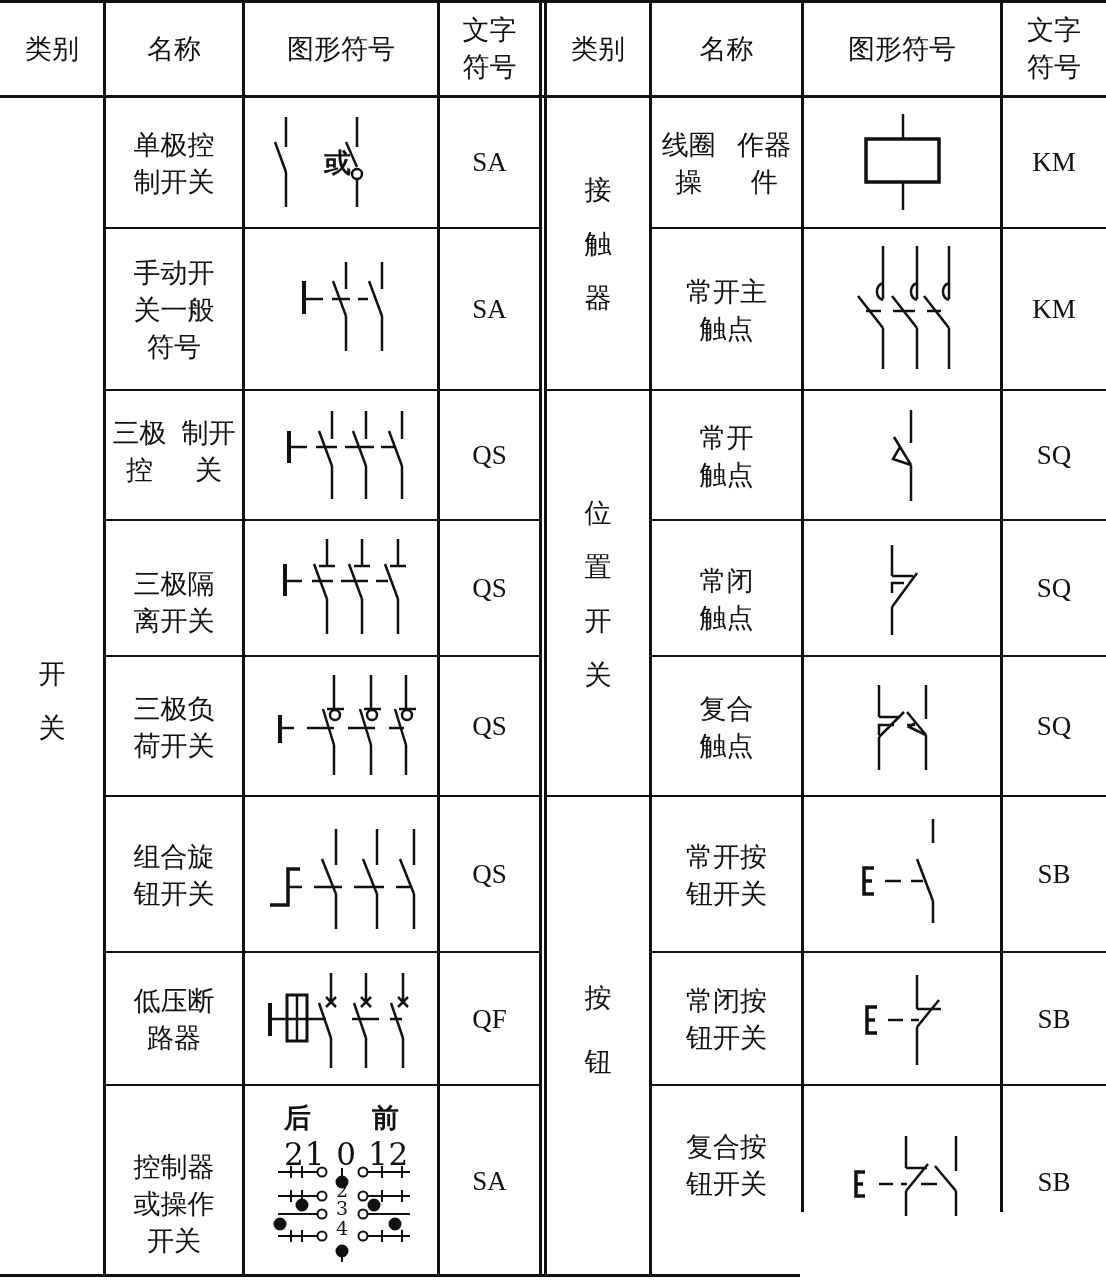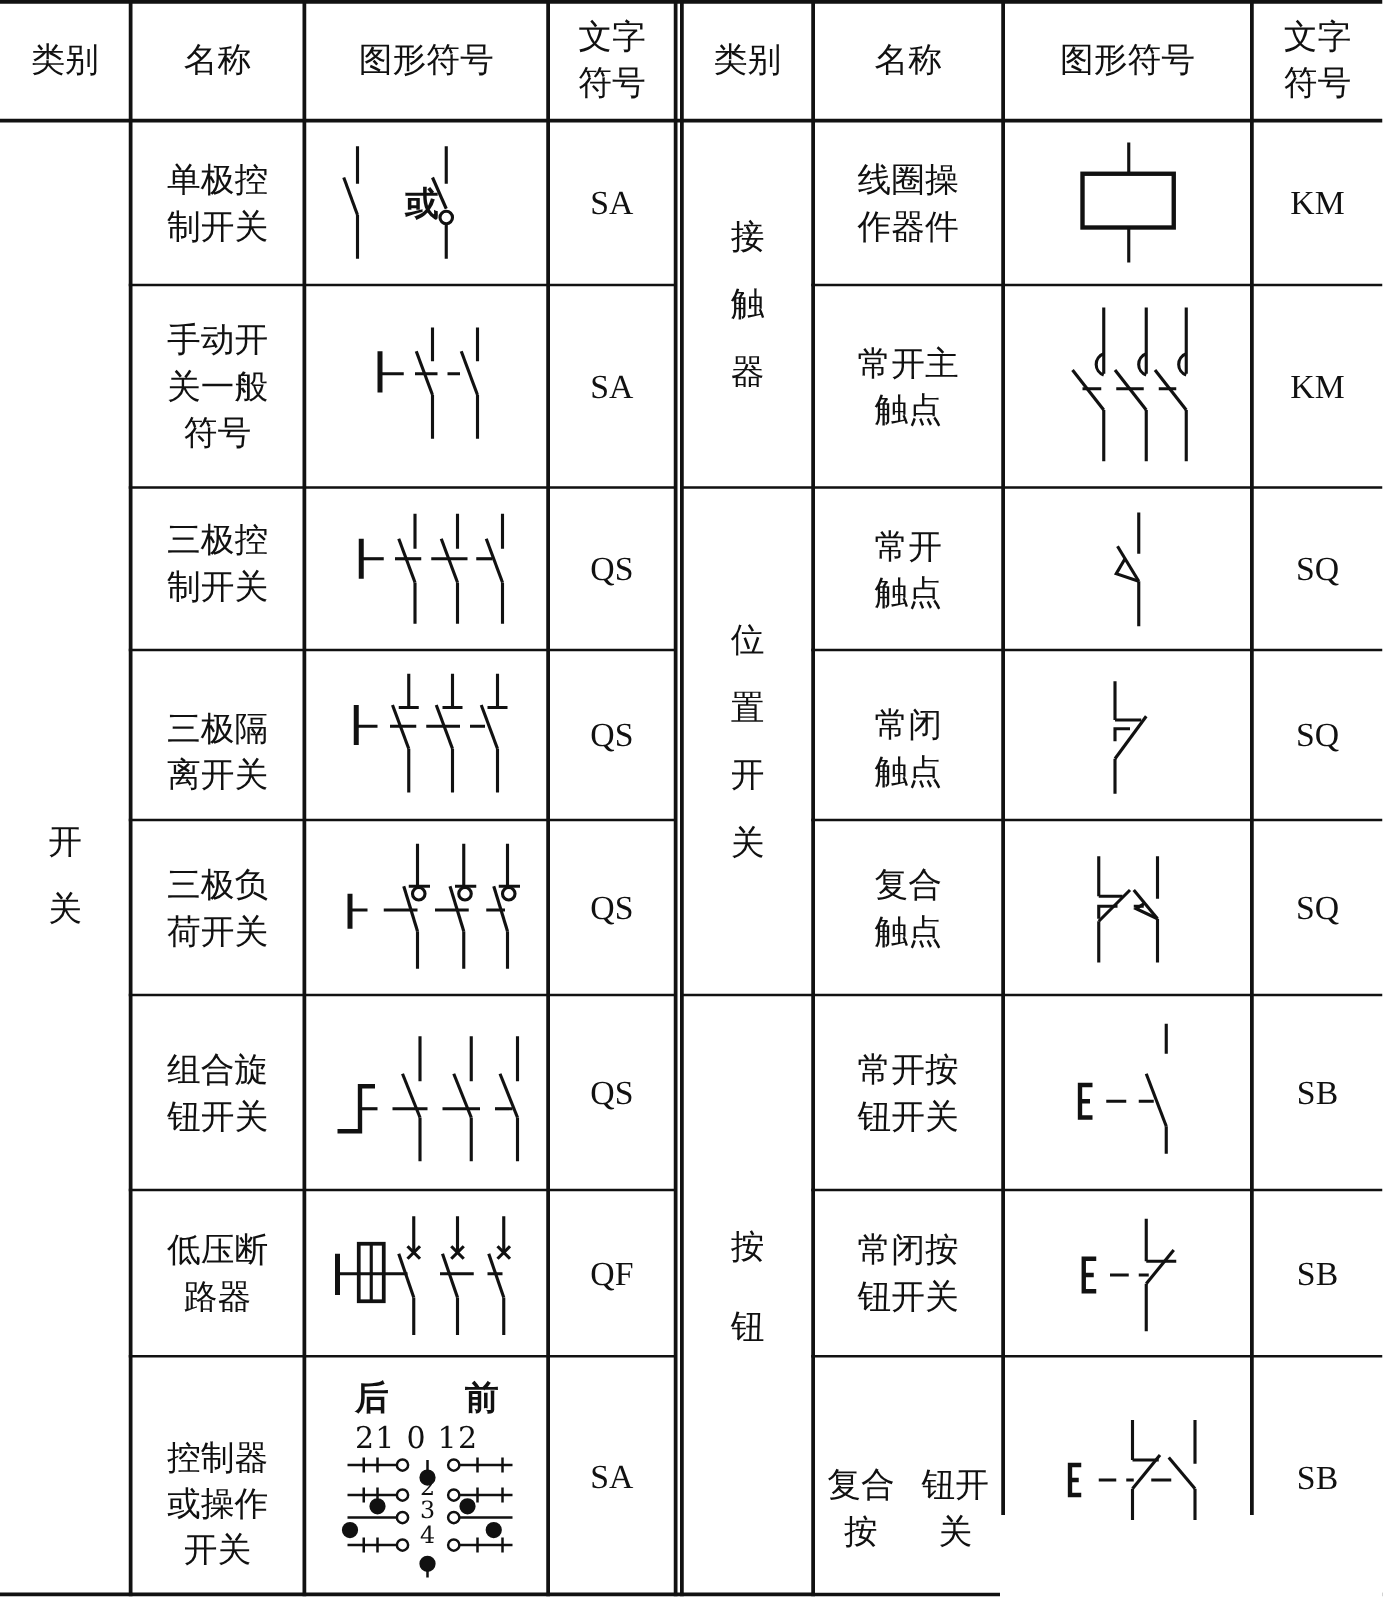--- a/index.html
+++ b/index.html
@@ -76,21 +76,21 @@
 <div>
   <div class="cell" style="left:105px;top:97px;width:138px;height:131px;flex-direction:column">
     <span>单极控</span>
     <span>制开关</span>
   </div>
   <div class="cell" style="left:105px;top:229px;width:138px;height:161px;flex-direction:column">
     <span>手动开</span>
     <span>关一般</span>
     <span>符号</span>
   </div>
-  <div class="cell" style="left:105px;top:391px;width:138px;height:120px;flex-direction:column">
+  <div class="cell" style="left:105px;top:391px;width:138px;height:120px;flex-direction:row">
     <span>三极控</span>
     <span>制开关</span>
   </div>
   <div class="cell" style="left:105px;top:534px;width:138px;height:135px;flex-direction:column">
     <span>三极隔</span>
     <span>离开关</span>
   </div>
   <div class="cell" style="left:105px;top:657px;width:138px;height:139px;flex-direction:column">
     <span>三极负</span>
     <span>荷开关</span>
@@ -254,21 +254,21 @@
       <line x1="154" y1="44" x2="164" y2="54"></line>
       <line x1="164" y1="44" x2="154" y2="54"></line>
     <line x1="147" y1="50" x2="159" y2="85"></line>
       <line x1="159" y1="85" x2="159" y2="115"></line>
   </svg>
 </div>
 
 <div class="sym" style="left:244px;top:1086px;width:194px;height:190px">
   <span style="position:absolute;left:40px;top:14px;font-size:27px;font-weight:bold">后</span>
   <span style="position:absolute;left:128px;top:14px;font-size:27px;font-weight:bold">前</span>
-  <span style="position:absolute;left:40px;top:50px;font-size:24px;letter-spacing:1px;white-space:pre">21 0 12</span>
+  <span style="position:absolute;left:40px;top:50px;font-size:31px;letter-spacing:1px;white-space:pre">21 0 12</span>
   <span style="position:absolute;left:92px;top:96px;font-size:19px;line-height:17px">2</span>
   <span style="position:absolute;left:92px;top:114px;font-size:19px;line-height:17px">3</span>
   <span style="position:absolute;left:92px;top:134px;font-size:19px;line-height:17px">4</span>
   <svg width="194" height="190" stroke="#111" stroke-width="2" fill="none">
 
     <line x1="34" y1="86" x2="74" y2="86"></line>
       <line x1="120" y1="86" x2="166" y2="86"></line>
     <line x1="34" y1="110" x2="74" y2="110"></line>
       <line x1="120" y1="110" x2="166" y2="110"></line>
     <line x1="34" y1="128" x2="74" y2="128"></line>
@@ -319,21 +319,21 @@
   <span>置</span>
   <span>开</span>
   <span>关</span>
 </div>
 <div class="cell cat" style="left:546px;top:797px;width:104px;height:465px;line-height:64px">
   <span>按</span>
   <span>钮</span>
 </div>
 
 <div>
-  <div class="cell" style="left:651px;top:97px;width:151px;height:131px;flex-direction:column">
+  <div class="cell" style="left:651px;top:97px;width:151px;height:131px;">
     <span>线圈操</span>
     <span>作器件</span>
   </div>
   <div class="cell" style="left:651px;top:229px;width:151px;height:161px;flex-direction:column">
     <span>常开主</span>
     <span>触点</span>
   </div>
   <div class="cell" style="left:651px;top:391px;width:151px;height:129px;flex-direction:column">
     <span>常开</span>
     <span>触点</span>
@@ -347,21 +347,21 @@
     <span>触点</span>
   </div>
   <div class="cell" style="left:651px;top:797px;width:151px;height:155px;flex-direction:column">
     <span>常开按</span>
     <span>钮开关</span>
   </div>
   <div class="cell" style="left:651px;top:953px;width:151px;height:132px;flex-direction:column">
     <span>常闭按</span>
     <span>钮开关</span>
   </div>
-  <div class="cell" style="left:651px;top:1152px;width:151px;height:110px;flex-direction:row">
+  <div class="cell" style="left:651px;top:1110px;width:151px;height:110px;flex-direction:column">
     <span>复合按</span>
     <span>钮开关</span>
   </div>
 
   <div class="cell code" style="left:1002px;top:97px;width:104px;height:131px">KM</div>
   <div class="cell code" style="left:1002px;top:229px;width:104px;height:161px">KM</div>
   <div class="cell code" style="left:1002px;top:391px;width:104px;height:129px">SQ</div>
   <div class="cell code" style="left:1002px;top:521px;width:104px;height:135px">SQ</div>
   <div class="cell code" style="left:1002px;top:657px;width:104px;height:139px">SQ</div>
   <div class="cell code" style="left:1002px;top:797px;width:104px;height:155px">SB</div>

